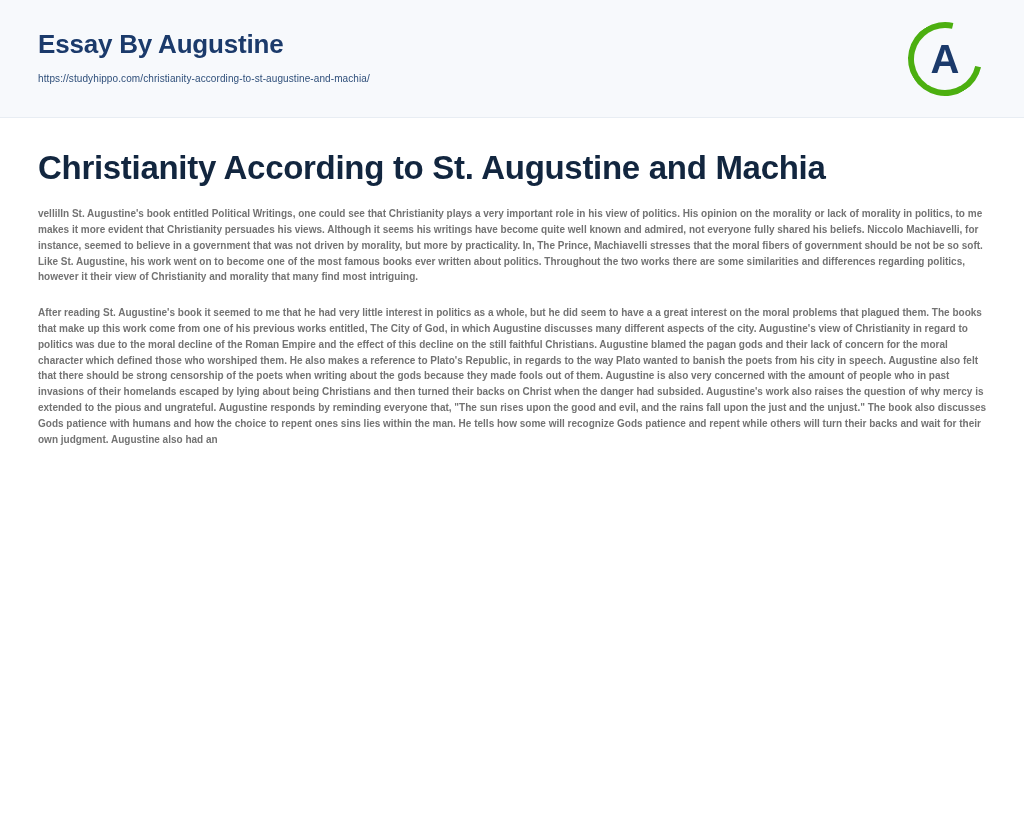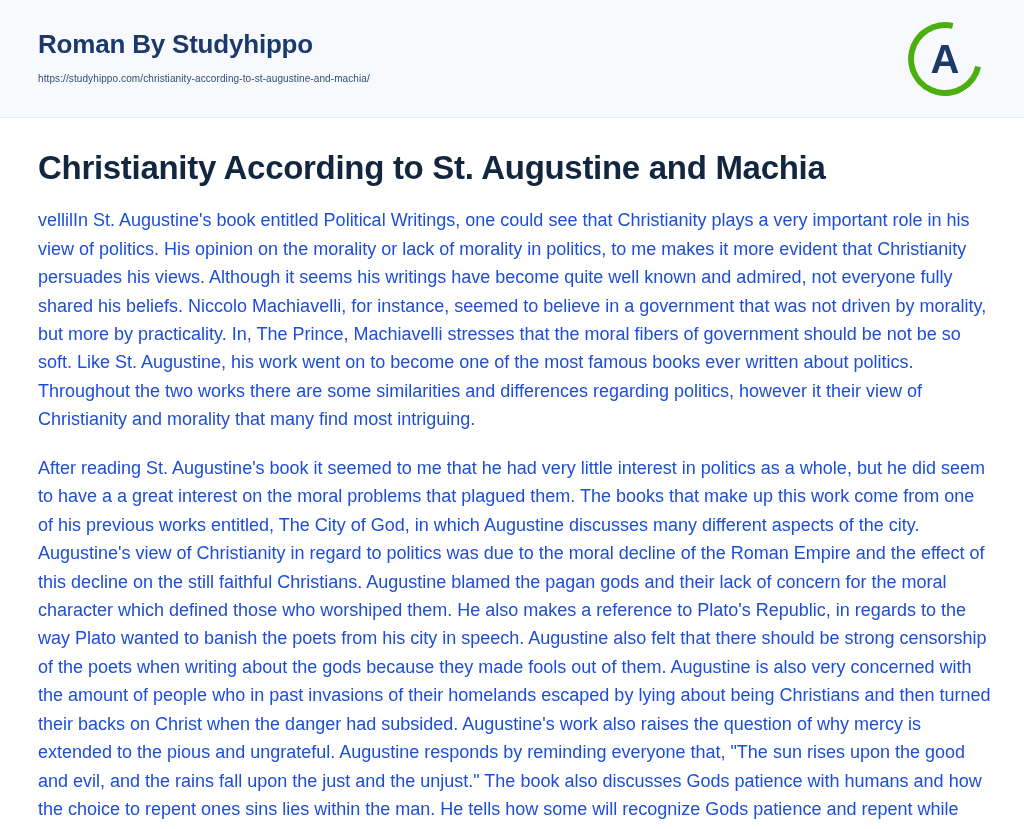--- a/index.html
+++ b/index.html
@@ -89,38 +89,39 @@
     font-size: 33px;
     line-height: 1.22;
     font-weight: bold;
     color: #12263f;
     margin: 0 0 18px 0;
     letter-spacing: -0.3px;
     max-width: 900px;
   }
 
   .para {
-    font-size: 18px;
+    font-size: 10px;
     line-height: 1.58;
-    color: #1d4ed8;
+    color: #737373;
     margin: 0 0 20px 0;
     text-align: left;
+    font-weight: bold;
   }
   .para:last-child {
     margin-bottom: 8px;
   }
 </style>
 </head>
 <body>
 
 <div class="page">
 
   <div class="header">
     <div class="brand">
-      <span class="brand-accent">Roman By Studyhippo</span>
+      <span class="brand-accent">Essay By Augustine</span>
     </div>
     <div class="site-url">https://studyhippo.com/christianity-according-to-st-augustine-and-machia/</div>
 
     <div class="logo-wrap">
       <div class="logo-ring"></div>
       <div class="logo-letter">A</div>
     </div>
   </div>
 
   <div class="article">

